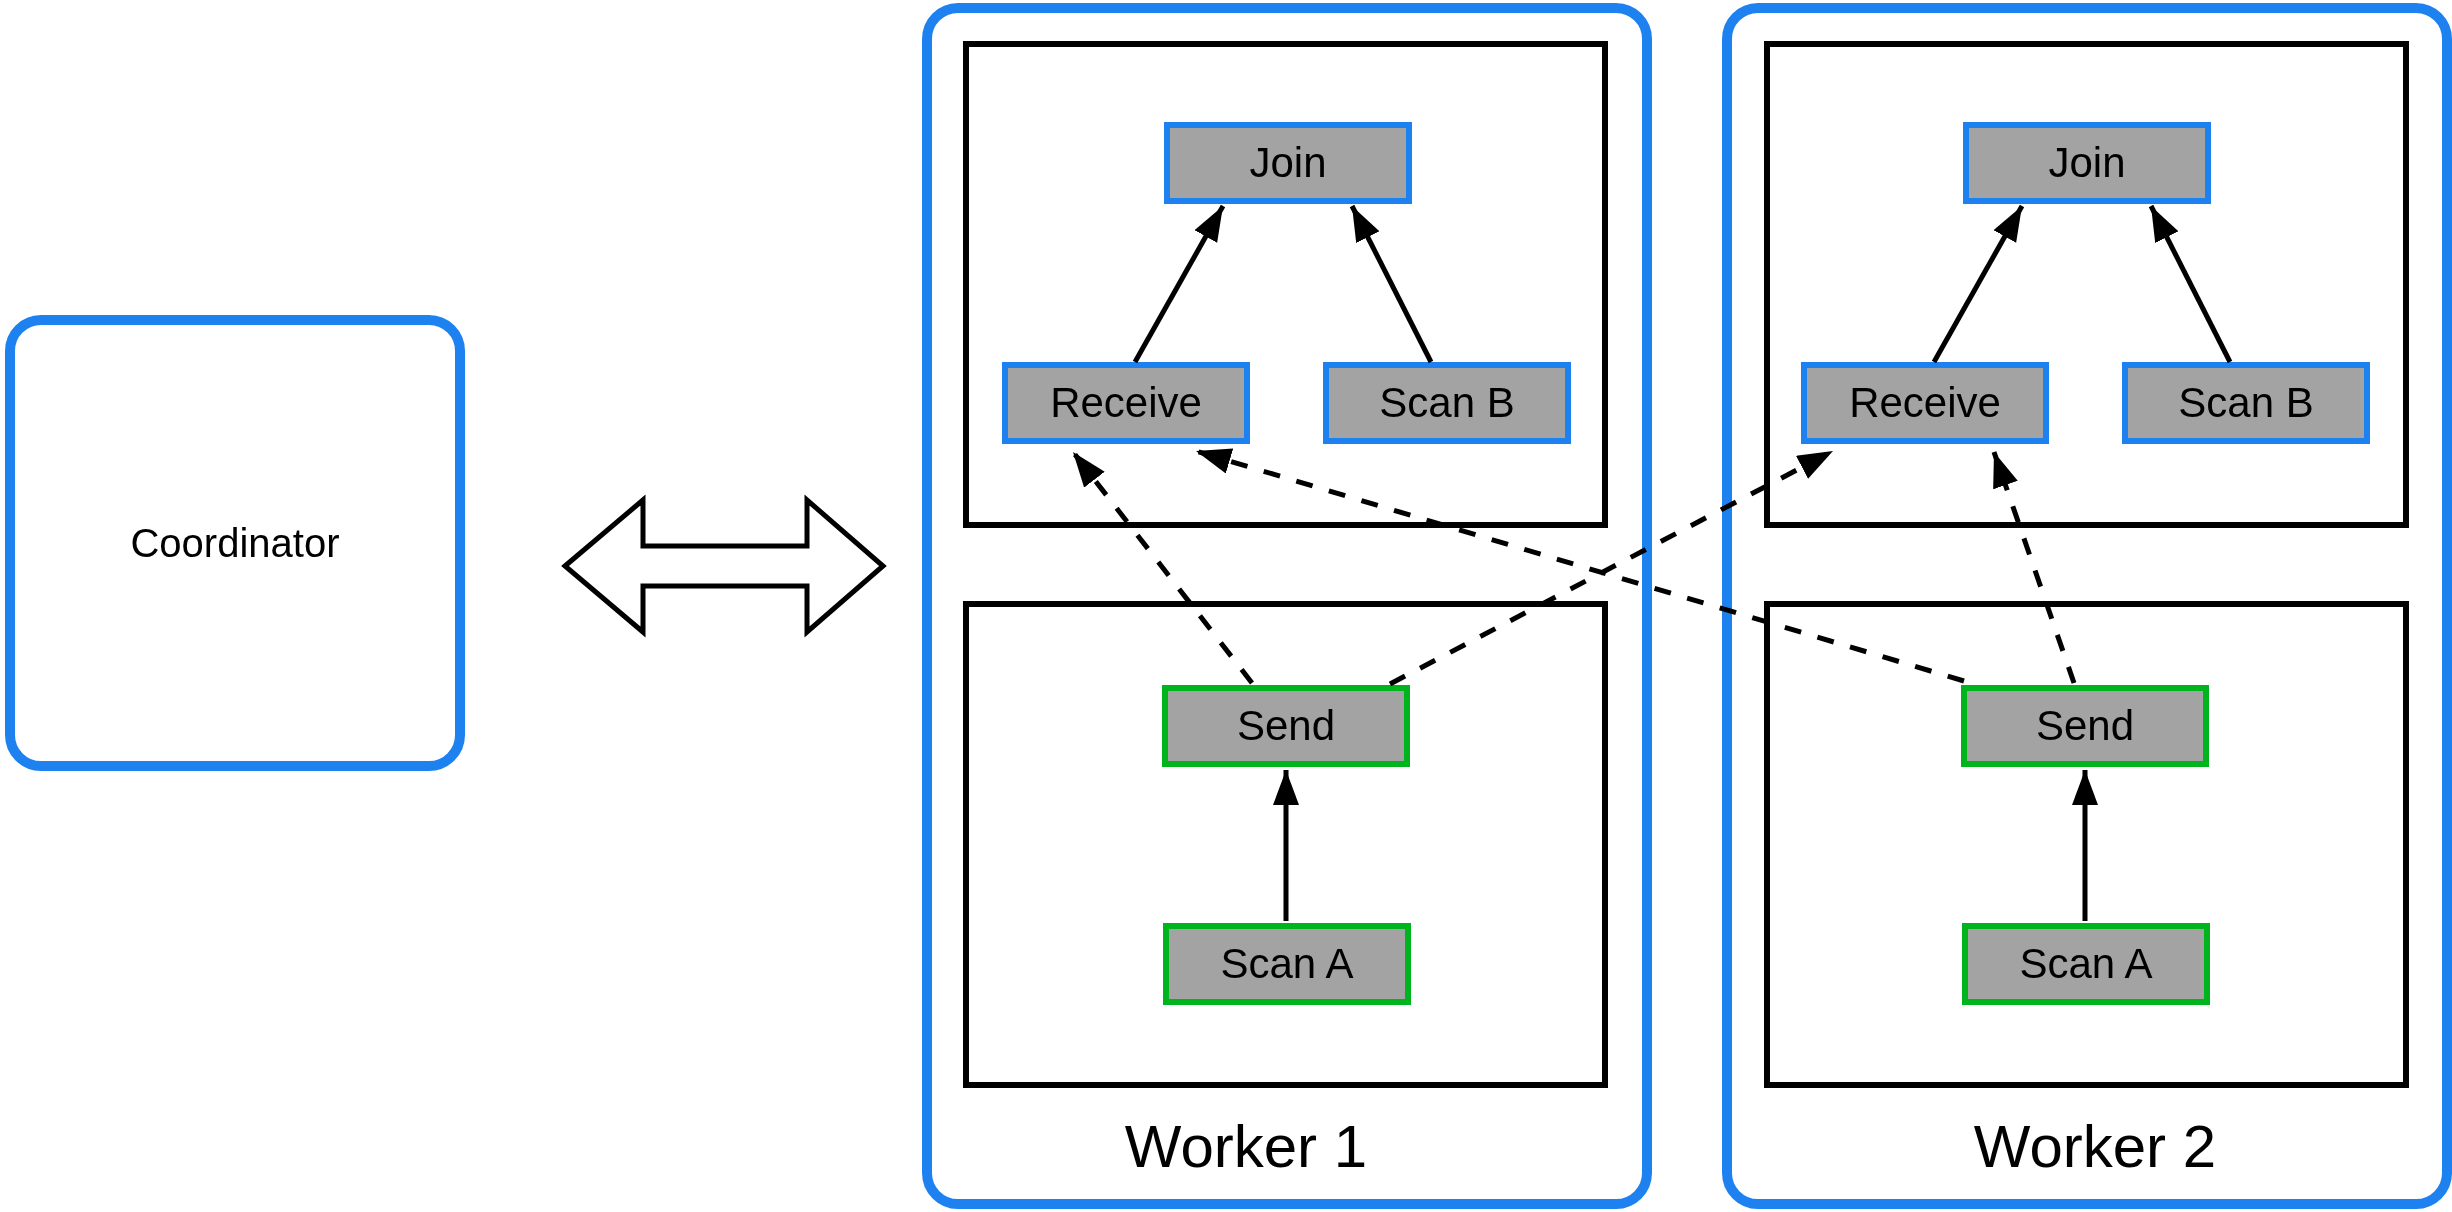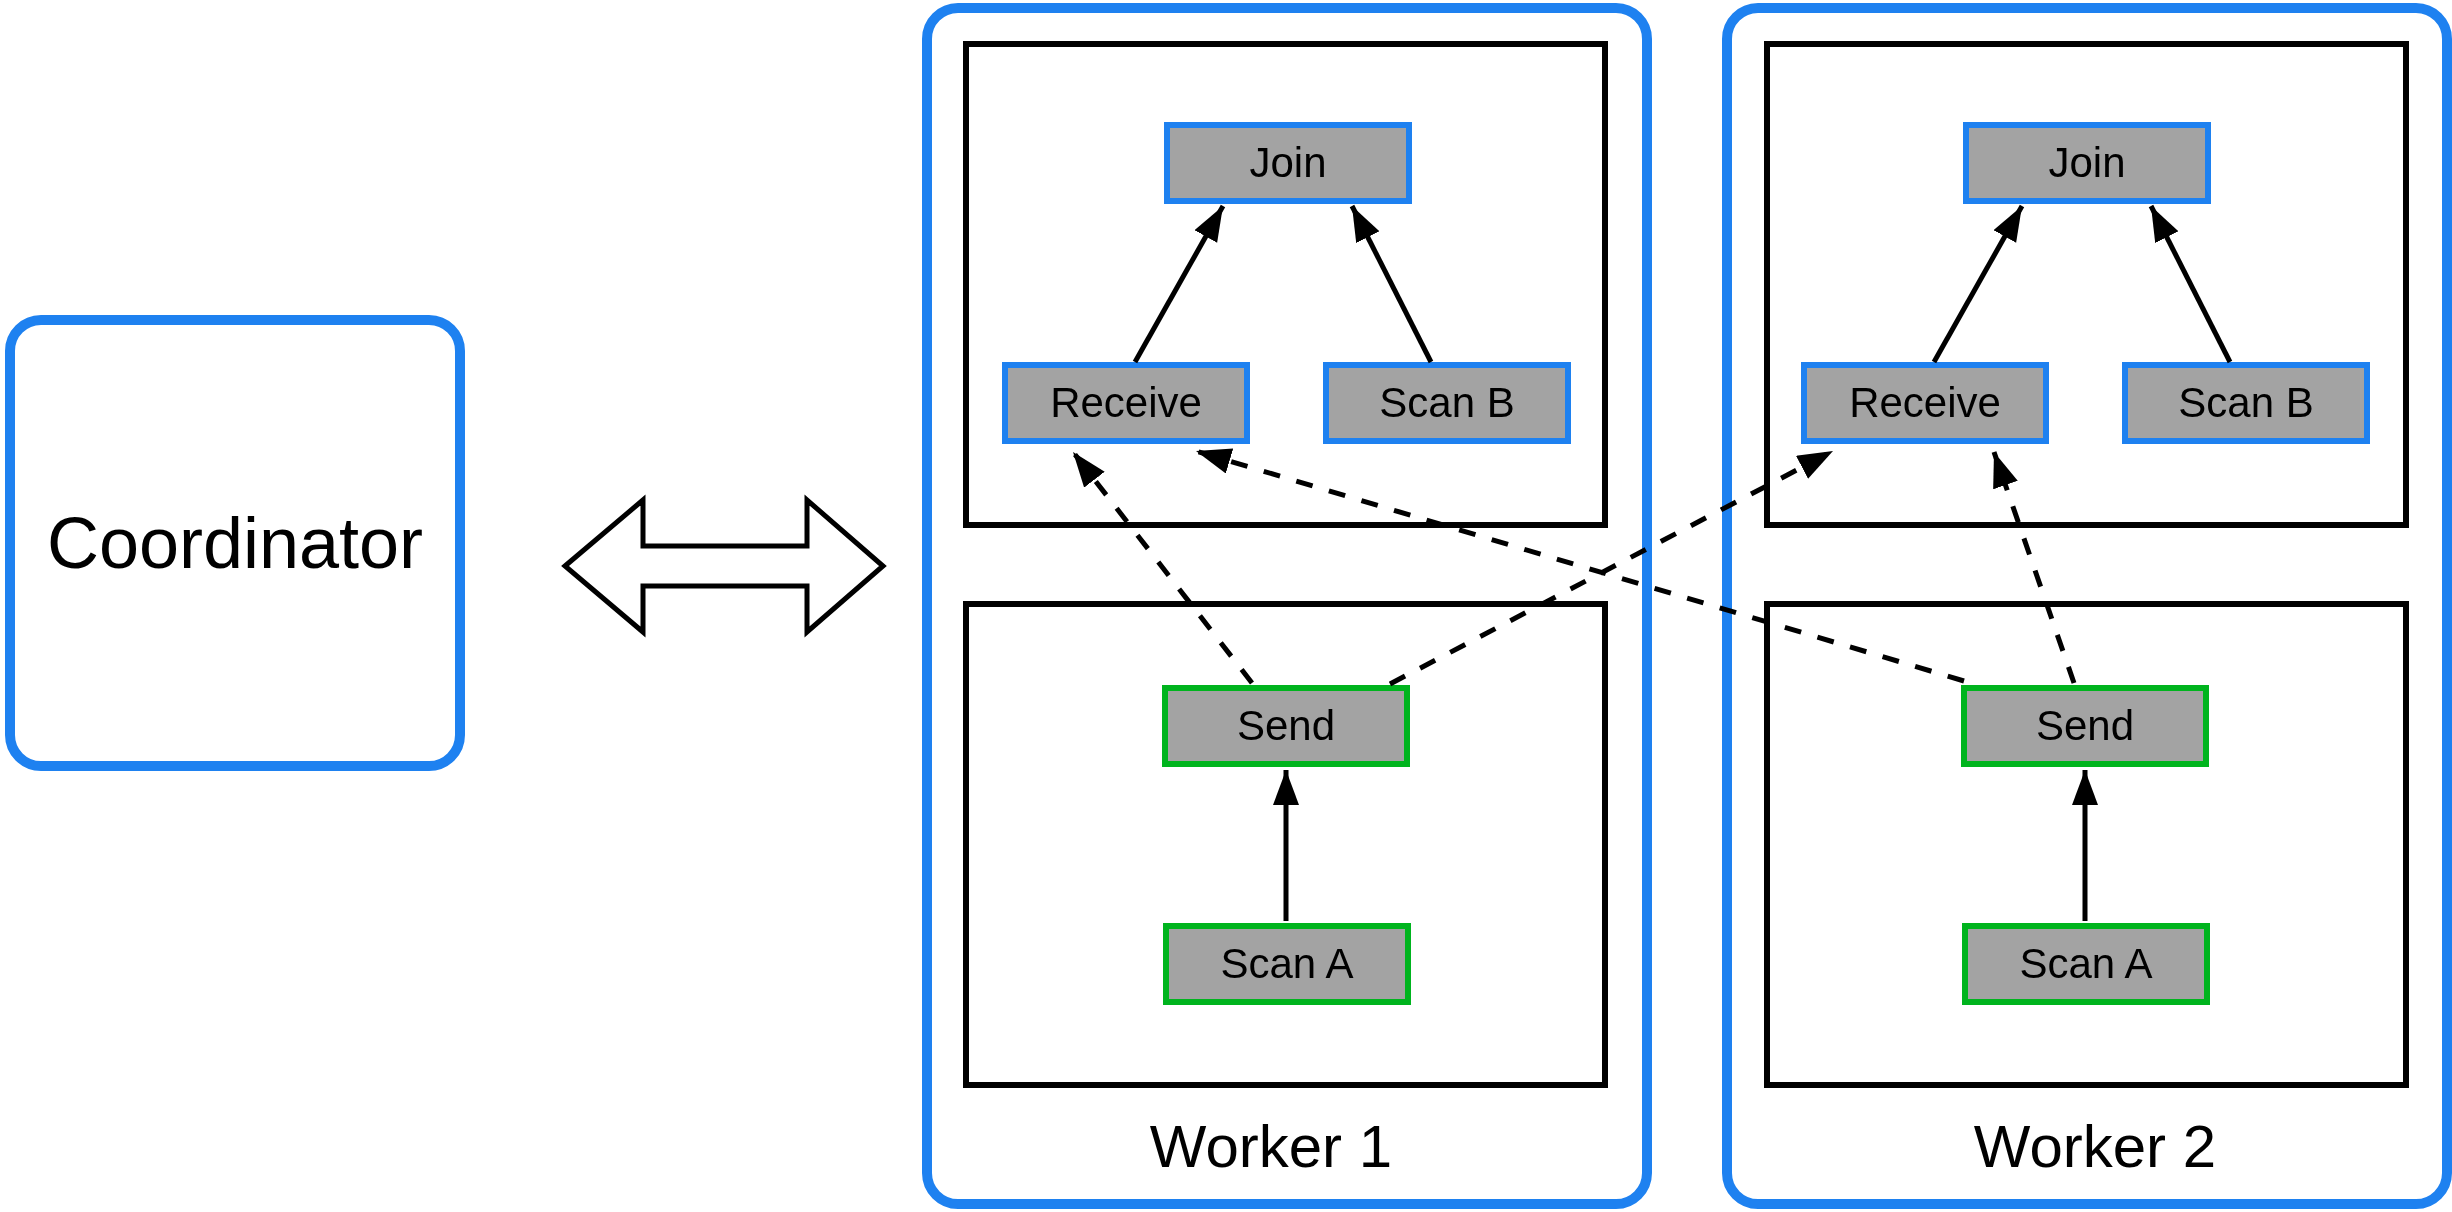--- a/index.html
+++ b/index.html
@@ -16,21 +16,21 @@
 
   
   .blue-container {
     border: 10px solid #1e81f0;
     border-radius: 36px;
     background: #ffffff;
   }
   .coordinator {
     left: 5px; top: 315px; width: 460px; height: 456px;
     display: flex; align-items: center; justify-content: center;
-    font-size: 72px;
+    font-size: 40px;
   }
   .worker-1 { left: 922px;  top: 3px; width: 730px; height: 1206px; }
   .worker-2 { left: 1722px; top: 3px; width: 730px; height: 1206px; }
 
   
   .section {
     border: 6px solid #000000;
     background: #ffffff;
     width: 645px; height: 487px;
   }
@@ -48,21 +48,21 @@
     font-size: 42px;
     z-index: 2;
   }
 
   
   .worker-label {
     width: 730px; height: 72px; top: 1110px;
     display: flex; align-items: center; justify-content: center;
     font-size: 60px;
   }
-  .wl-1 { left: 902px; padding-left: 8px; }
+  .wl-1 { left: 877px; padding-left: 8px; }
   .wl-2 { left: 1722px; margin-left: 8px; }
 
   
   svg.edges {
     position: absolute; left: 0; top: 0;
     width: 2452px; height: 1212px;
     pointer-events: none;
     z-index: 3;
   }
   svg.edges .solid  { stroke-width: 5; fill: none; }

